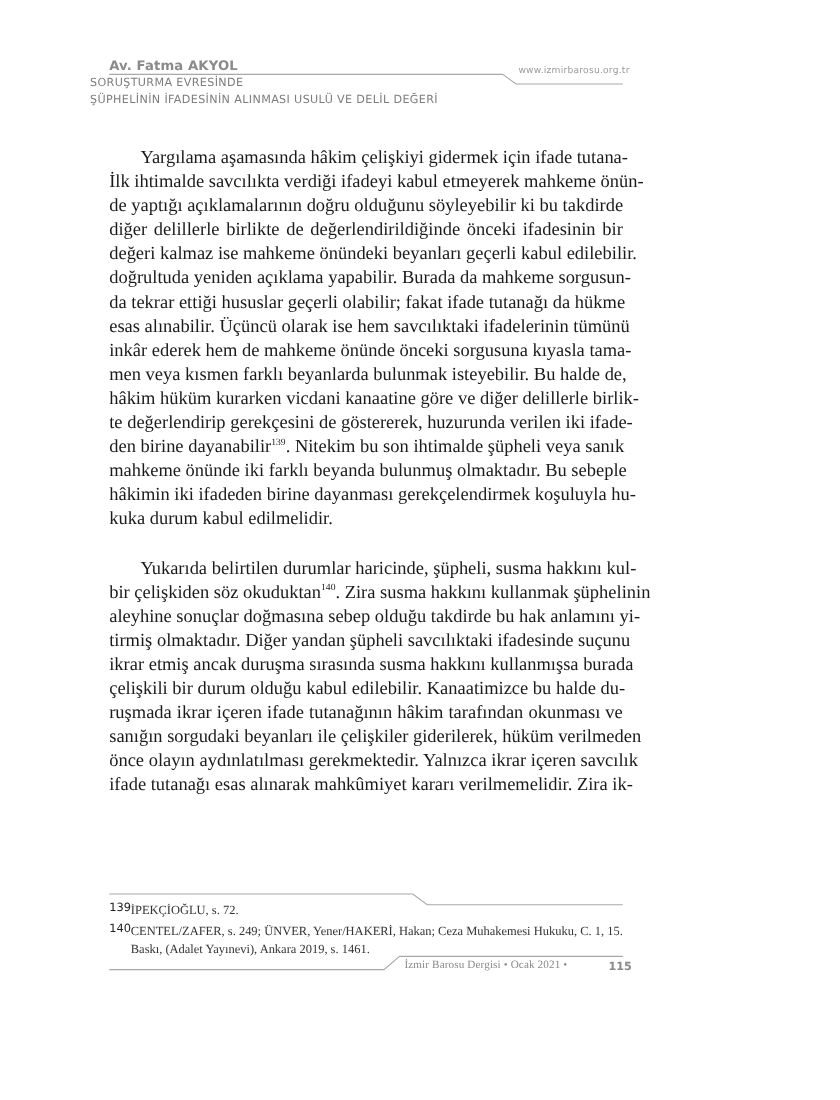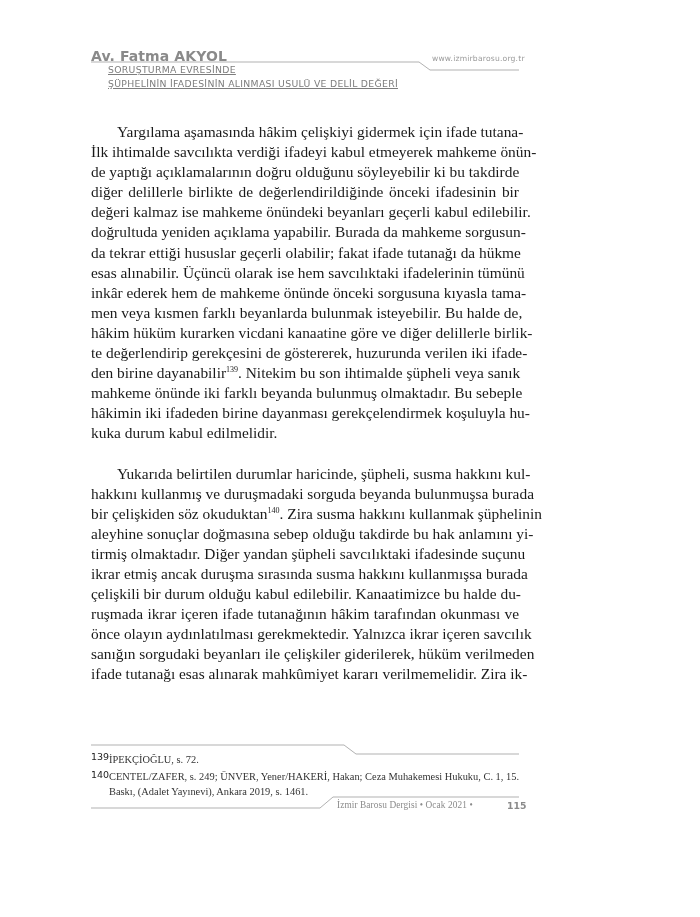--- a/index.html
+++ b/index.html
@@ -1,19 +1,19 @@
 <!DOCTYPE html>
 <html><head>
 <meta charset="utf-8">
 <style>
   html, body { margin: 0; padding: 0; background: #ffffff; }
   body { width: 700px; height: 917px; position: relative; overflow: hidden; font-family: "Liberation Serif", serif; color: #1a1a1a; }
 
-  .hdr-author { position: absolute; left: 91px; top: 48px; font-family: "DejaVu Sans", sans-serif; font-size: 14px; font-weight: bold; color: #8a8a8a; letter-spacing: 0.1px; }
-  .hdr-sub { position: absolute; left: 108px; font-family: "DejaVu Sans", sans-serif; font-size: 9.3px; color: #7d7d7d; letter-spacing: 0.3px; white-space: nowrap; text-decoration: underline; }
+  .hdr-author { position: absolute; left: 91px; top: 48px; font-family: "DejaVu Sans", sans-serif; font-size: 11px; font-weight: bold; color: #8a8a8a; letter-spacing: 0.1px; }
+  .hdr-sub { position: absolute; left: 75px; font-family: "DejaVu Sans", sans-serif; font-size: 9.3px; color: #7d7d7d; letter-spacing: 0.3px; white-space: nowrap; }
   .hdr-sub1 { top: 64px; }
   .hdr-sub2 { top: 78px; }
   .hdr-url { position: absolute; left: 432px; top: 54px; font-family: "DejaVu Sans", sans-serif; font-size: 7.6px; color: #9a9a9a; letter-spacing: 0.2px; }
   svg.rule { position: absolute; left: 0; top: 0; pointer-events: none; }
 
   .body-text { position: absolute; left: 91px; top: 122px; width: 428px; font-size: 15.4px; line-height: 20.1px; text-align: justify; }
   .body-text .line { display: block; text-align: justify; text-align-last: justify; white-space: nowrap; }
   .body-text .line.last { text-align-last: left; }
   .body-text .line.first { padding-left: 26px; }
   sup { font-size: 8px; vertical-align: 6px; line-height: 0; }
@@ -55,29 +55,28 @@
     <span class="line">men veya kısmen farklı beyanlarda bulunmak isteyebilir. Bu halde de,</span>
     <span class="line">hâkim hüküm kurarken vicdani kanaatine göre ve diğer delillerle birlik-</span>
     <span class="line">te değerlendirip gerekçesini de göstererek, huzurunda verilen iki ifade-</span>
     <span class="line"><span>den birine dayanabilir</span><sup>139</sup><span>. Nitekim bu son ihtimalde şüpheli veya sanık</span></span>
     <span class="line">mahkeme önünde iki farklı beyanda bulunmuş olmaktadır. Bu sebeple</span>
     <span class="line">hâkimin iki ifadeden birine dayanması gerekçelendirmek koşuluyla hu-</span>
     <span class="line last">kuka durum kabul edilmelidir.</span>
   </div>
   <div style="margin-top:20px;">
     <span class="line first">Yukarıda belirtilen durumlar haricinde, şüpheli, susma hakkını kul-</span>
-    <span class="line">hakkını kullanmış ve duruşmadaki sorguda beyanda bulunmuşsa burada</span>
     <span class="line"><span>bir çelişkiden söz okuduktan</span><sup>140</sup><span>. Zira susma hakkını kullanmak şüphelinin</span></span>
     <span class="line">aleyhine sonuçlar doğmasına sebep olduğu takdirde bu hak anlamını yi-</span>
     <span class="line">tirmiş olmaktadır. Diğer yandan şüpheli savcılıktaki ifadesinde suçunu</span>
     <span class="line">ikrar etmiş ancak duruşma sırasında susma hakkını kullanmışsa burada</span>
     <span class="line">çelişkili bir durum olduğu kabul edilebilir. Kanaatimizce bu halde du-</span>
     <span class="line">ruşmada ikrar içeren ifade tutanağının hâkim tarafından okunması ve</span>
+    <span class="line">sanığın sorgudaki beyanları ile çelişkiler giderilerek, hüküm verilmeden</span>
     <span class="line">önce olayın aydınlatılması gerekmektedir. Yalnızca ikrar içeren savcılık</span>
-    <span class="line">sanığın sorgudaki beyanları ile çelişkiler giderilerek, hüküm verilmeden</span>
     <span class="line">ifade tutanağı esas alınarak mahkûmiyet kararı verilmemelidir. Zira ik-</span>
   </div>
 </div>
 
 <div class="footnotes">
   <div class="fn fn1">
     <span class="fn-num">139</span>
     <span class="fn-text">İPEKÇİOĞLU, s. 72.</span>
   </div>
   <div class="fn fn2">

